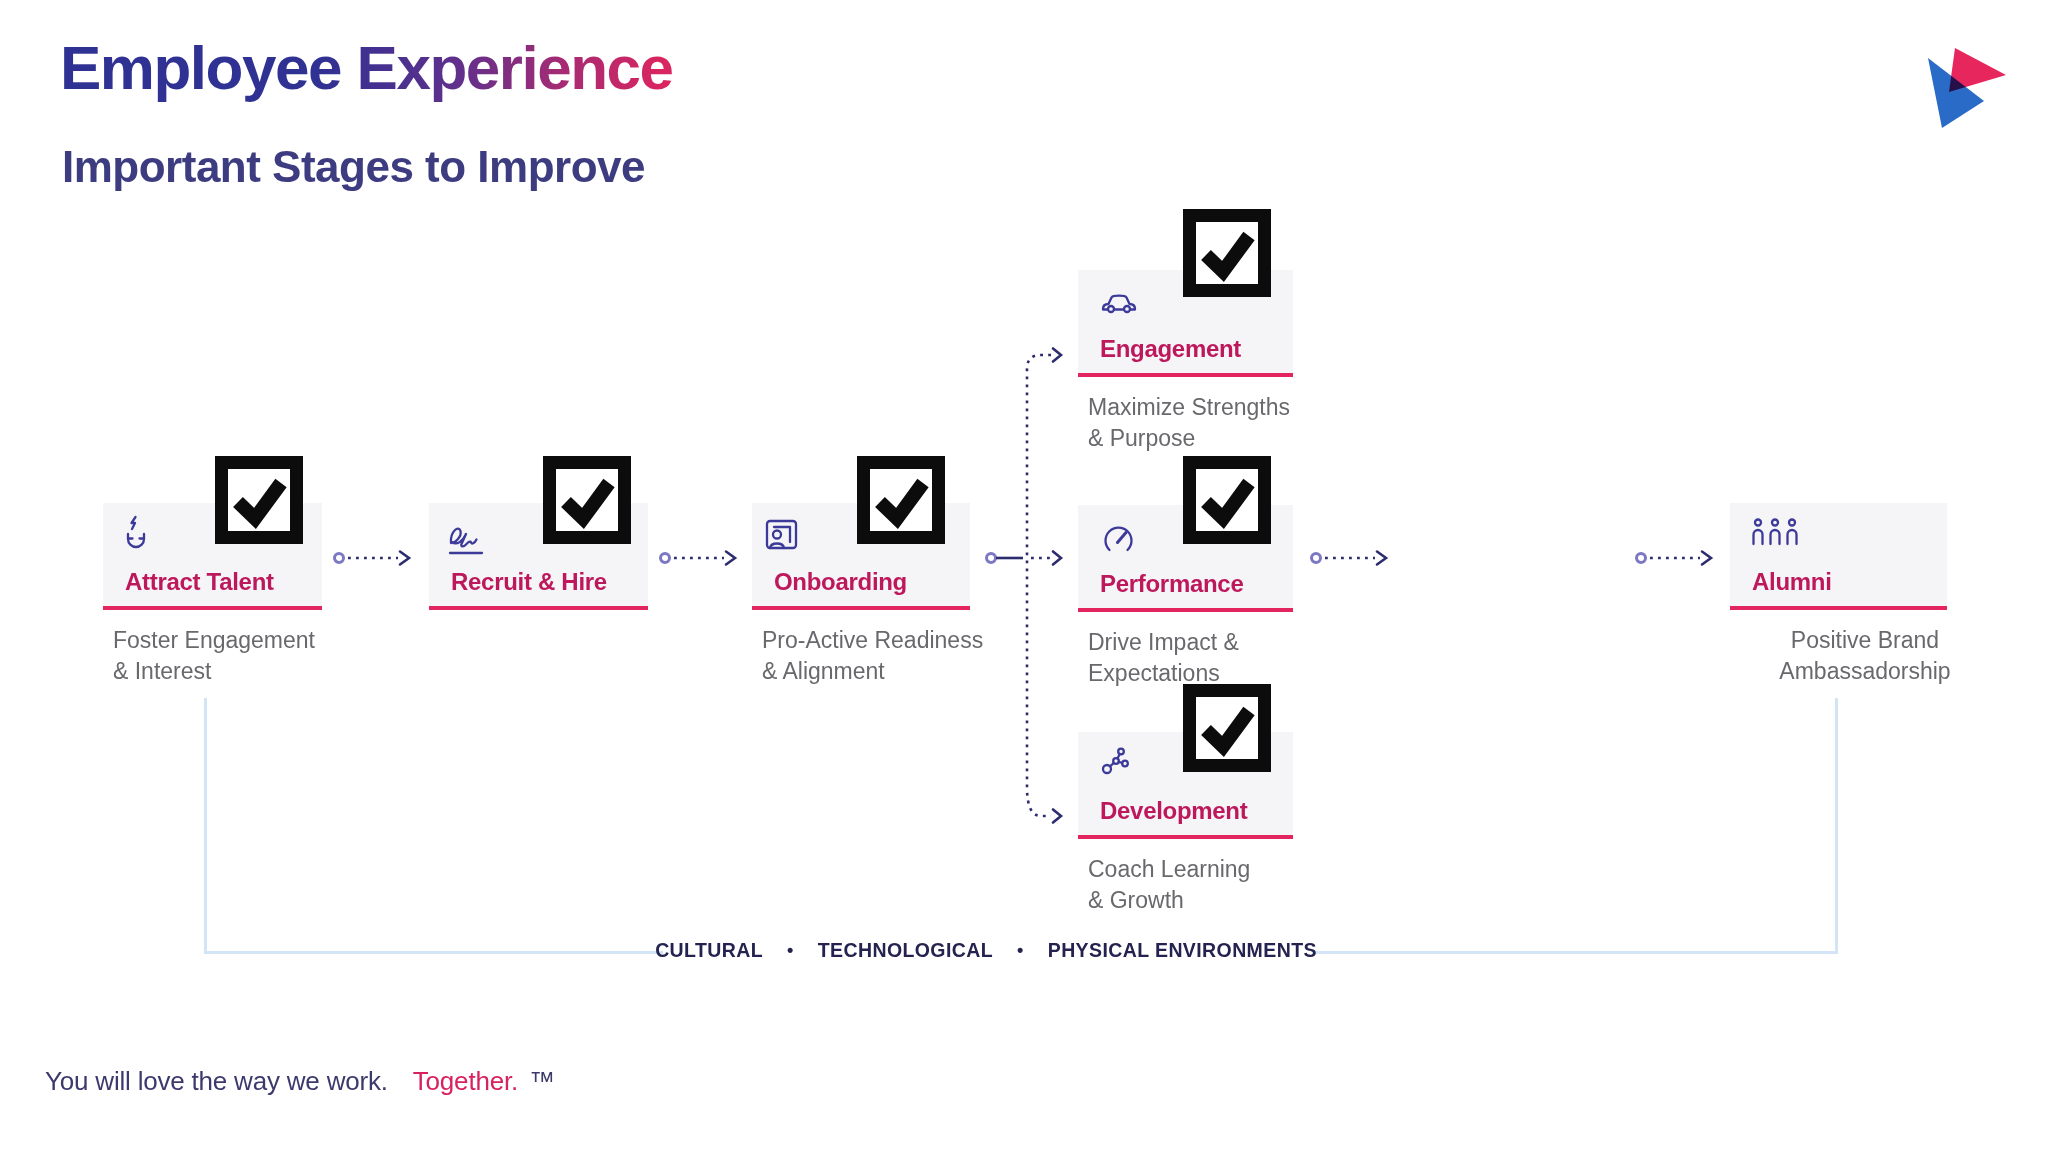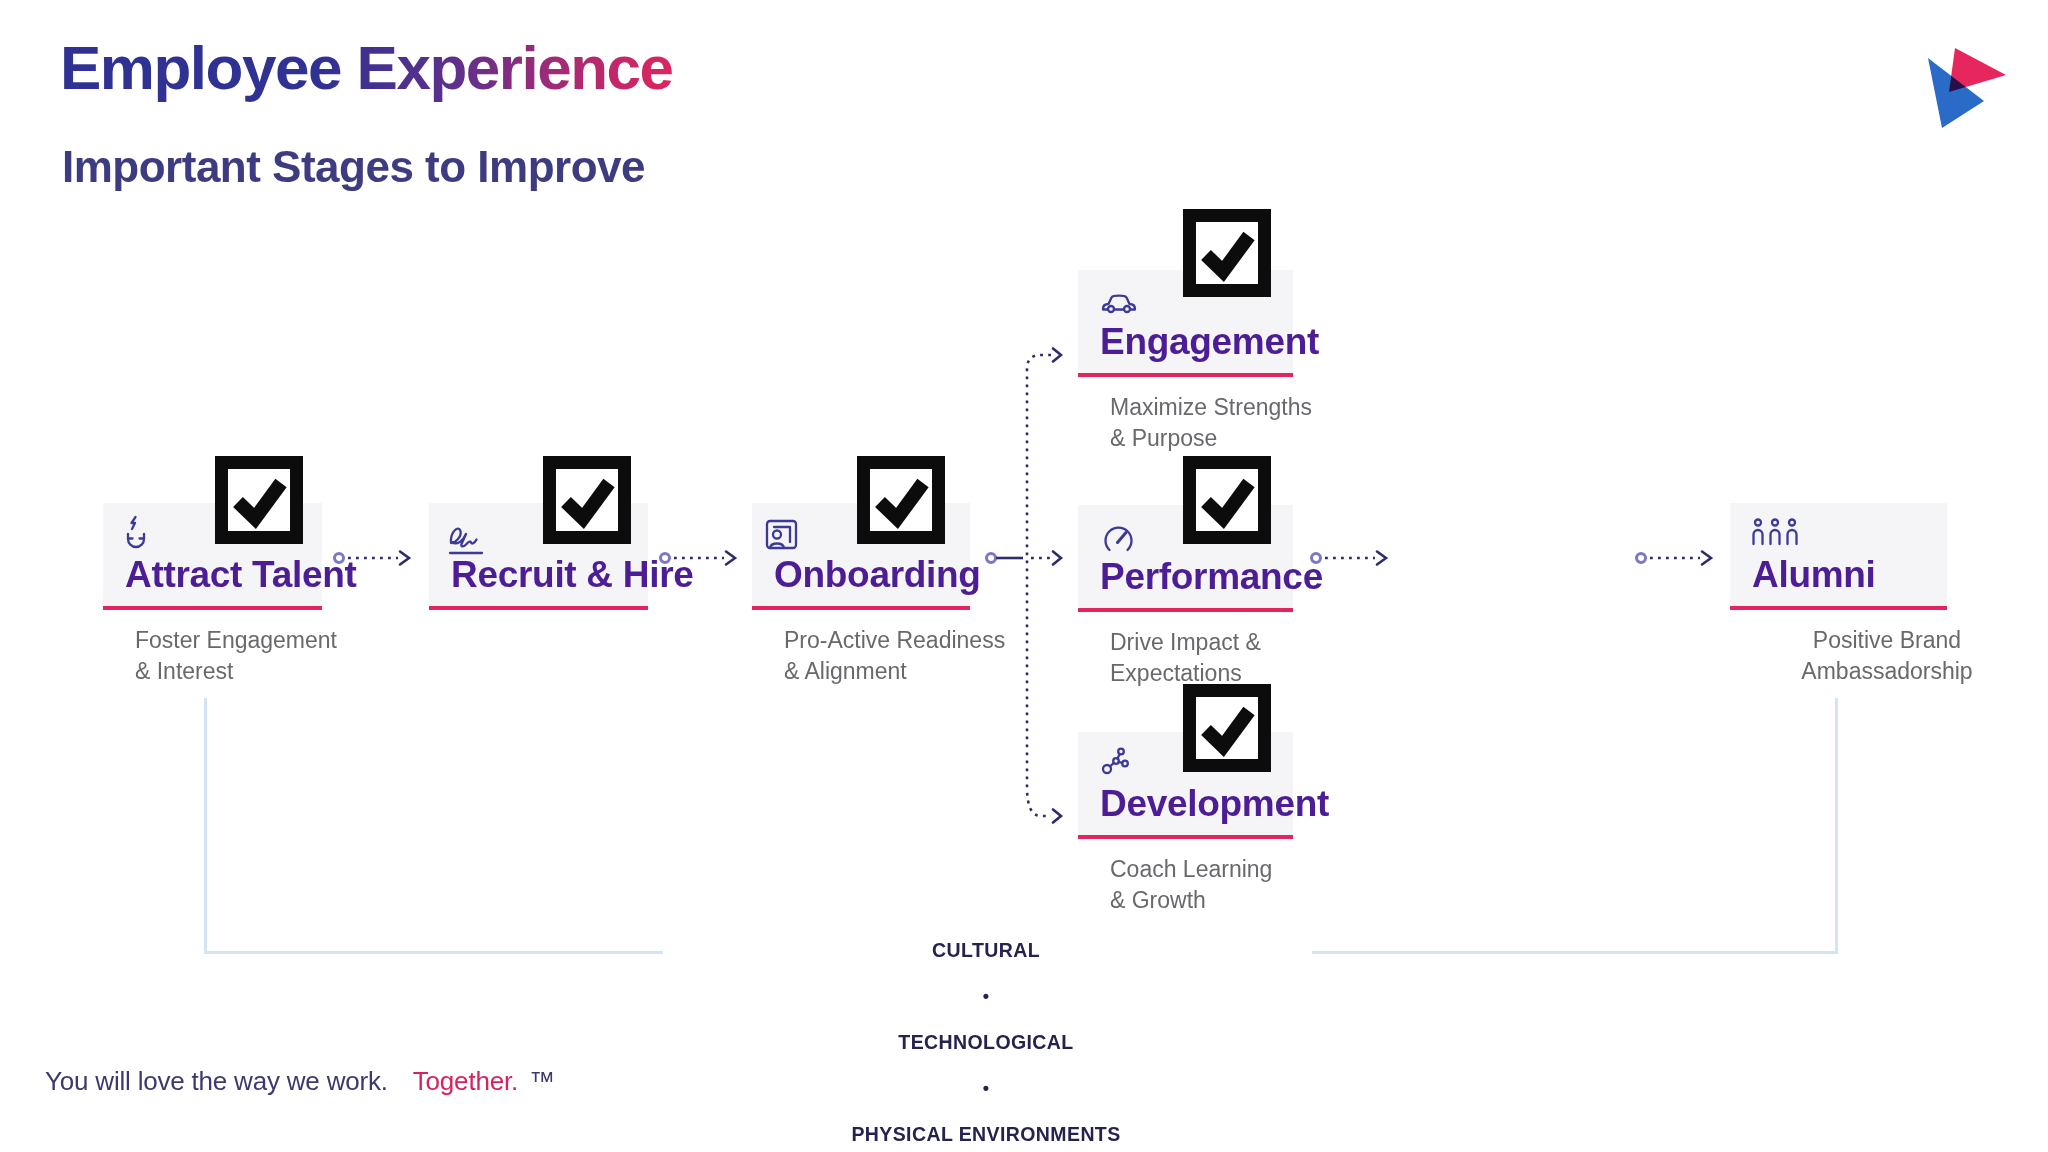--- a/index.html
+++ b/index.html
@@ -22,25 +22,25 @@
     font-size:44px; font-weight:700; letter-spacing:-0.5px; color:#3e3c80;
   }
 
   
   .stage {
     position:absolute; height:103px; background:#f5f4f6;
     border-bottom:4px solid #e2255f;
   }
   .stage > * { position:absolute; }
   .stage-title {
-    left:22px; bottom:10px; font-size:37px; font-weight:700;
-    letter-spacing:-0.3px; color:#4c1d95; white-space:nowrap;
+    left:22px; bottom:10px; font-size:24px; font-weight:700;
+    letter-spacing:-0.3px; color:#be185d; white-space:nowrap;
   }
   .stage-sub {
-    top:122px; left:32px; width:250px;
+    top:122px; left:10px; width:250px;
     font-size:23px; color:#69696d; line-height:31px;
   }
   .icon-svg { fill:none; stroke:#3c3a99; stroke-width:2.3; stroke-linecap:round; stroke-linejoin:round; }
   .checkbox { overflow:visible; }
 
   
   .conn { position:absolute; overflow:visible; }
   .dash { fill:none; stroke:#2c2c6e; stroke-width:2.6; stroke-dasharray:2.8 5.2; }
   .solidl { fill:none; stroke:#2c2c6e; stroke-width:2.6; }
   .chev { fill:none; stroke:#2c2c6e; stroke-width:2.6; stroke-linecap:round; }
@@ -55,21 +55,20 @@
     position:absolute; left:1312px; top:698px; width:523px; height:253px;
     border-right:3px solid #d2e4f5; border-bottom:3px solid #d2e4f5;
   }
 
   
   .env-labels {
     position:absolute; left:656px; top:939px; width:660px;
     display:flex; justify-content:center; align-items:center; gap:24px;
     font-size:19.5px; font-weight:700; letter-spacing:0.4px; color:#24224e;
     white-space:nowrap;
-    flex-direction:column;
   }
   .env-bullet { font-size:18px; }
 
   
   .tagline {
     position:absolute; left:45px; top:1066px;
     font-size:26px; letter-spacing:-0.2px; color:#3c3a6d;
   }
   .tagline .accent { color:#d8215f; margin-left:18px; }
   .tagline .tm { margin-left:4px; }

